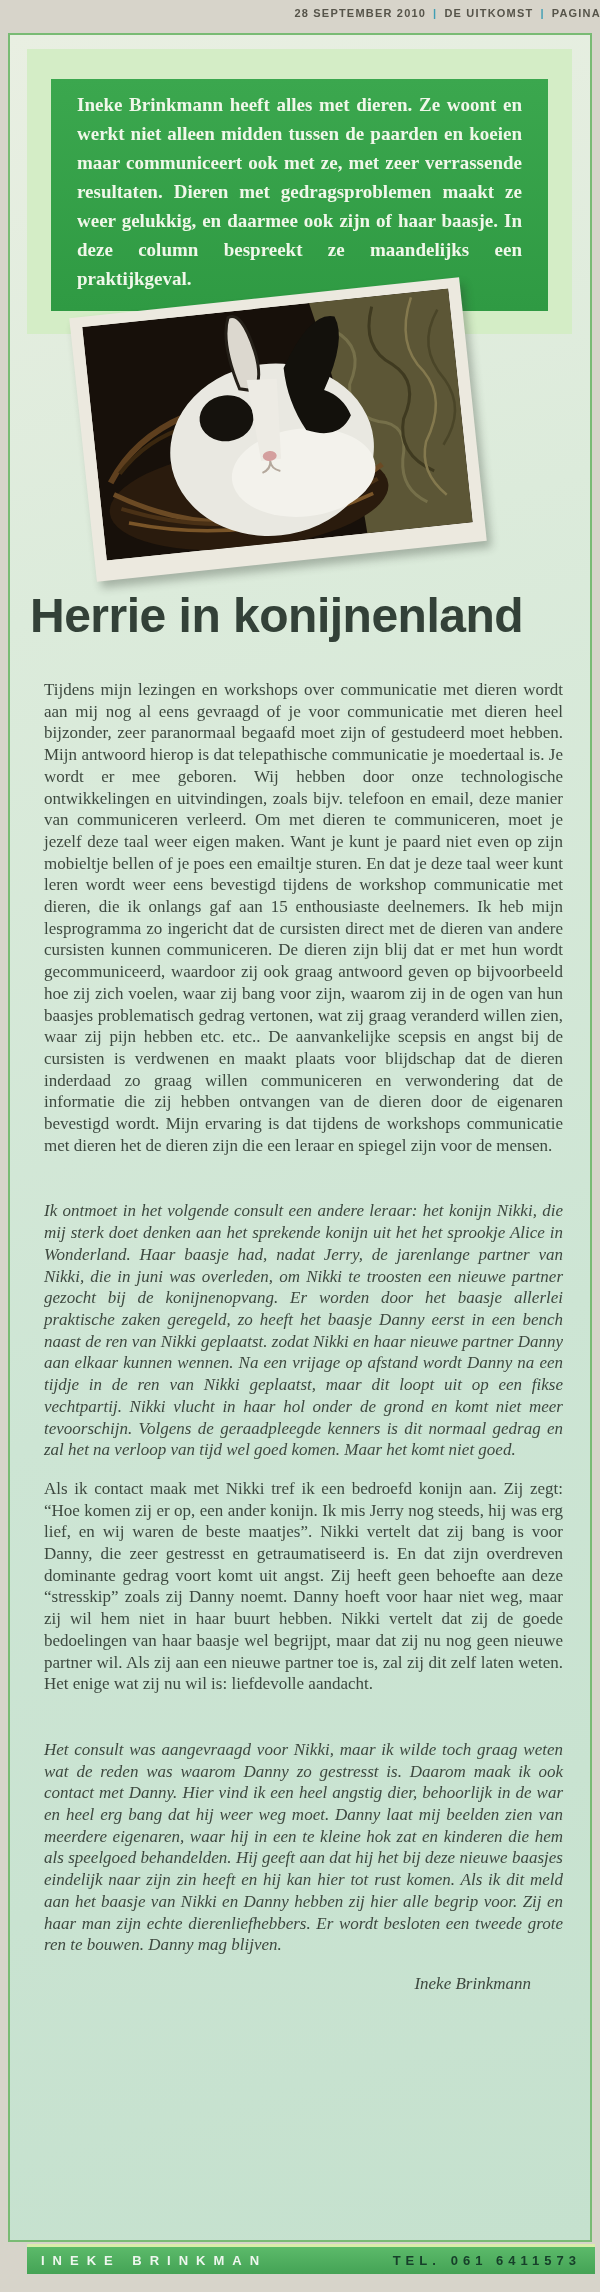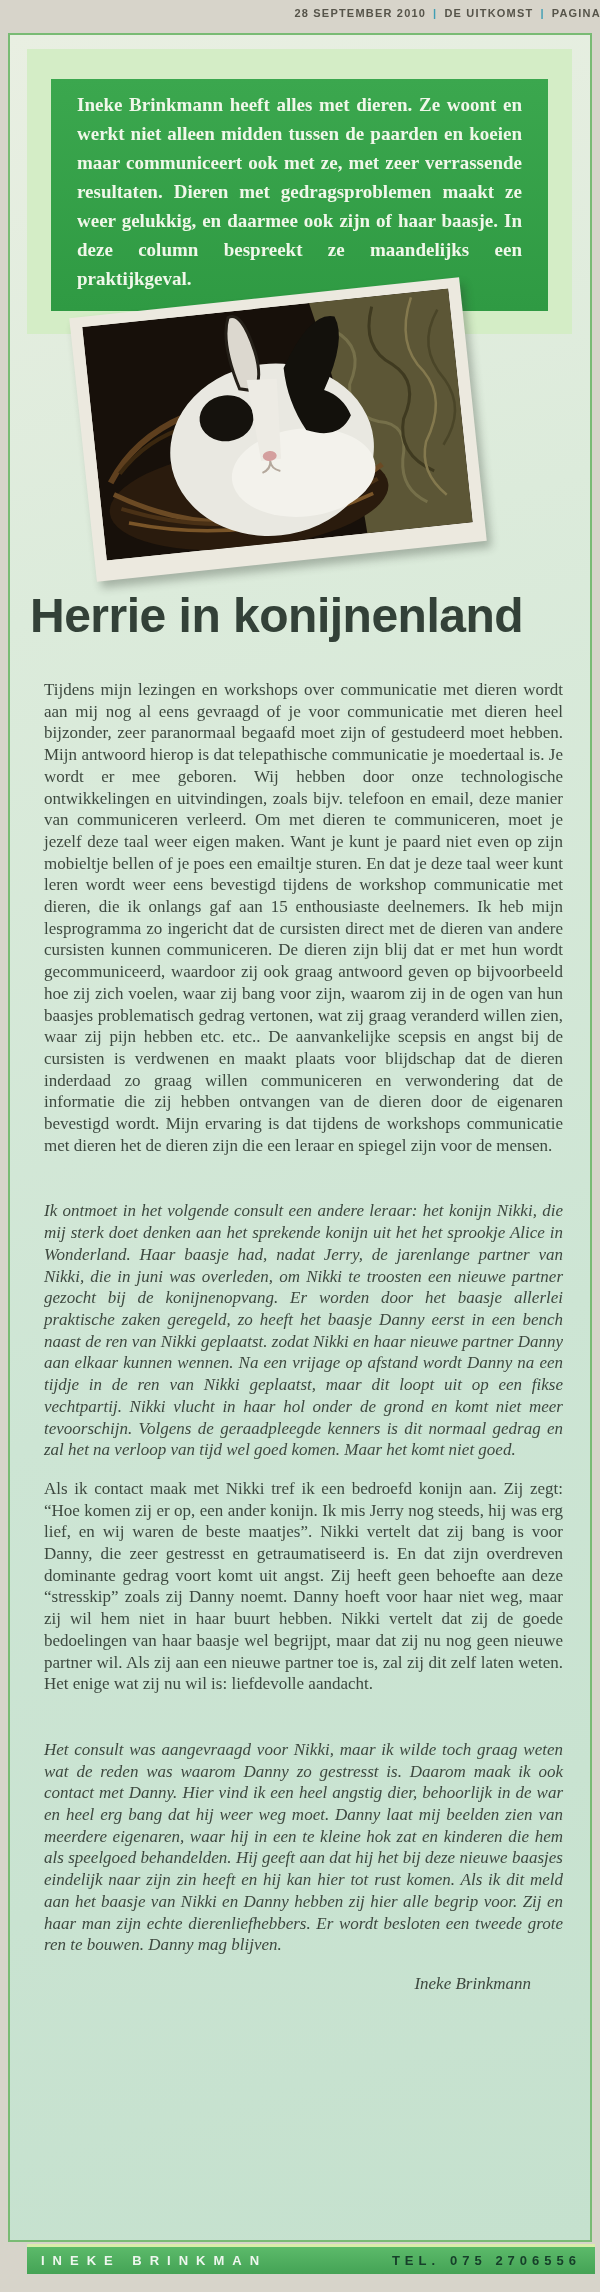--- a/index.html
+++ b/index.html
@@ -133,16 +133,16 @@
       <p class="gap-before">Ik ontmoet in het volgende consult een andere leraar: het konijn Nikki, die mij sterk doet denken aan het sprekende konijn uit het het sprookje Alice in Wonderland. Haar baasje had, nadat Jerry, de jarenlange partner van Nikki, die in juni was overleden, om Nikki te troosten een nieuwe partner gezocht bij de konijnenopvang. Er worden door het baasje allerlei praktische zaken geregeld, zo heeft het baasje Danny eerst in een bench naast de ren van Nikki geplaatst. zodat Nikki en haar nieuwe partner Danny aan elkaar kunnen wennen. Na een vrijage op afstand wordt Danny na een tijdje in de ren van Nikki geplaatst, maar dit loopt uit op een fikse vechtpartij. Nikki vlucht in haar hol onder de grond en komt niet meer tevoorschijn. Volgens de geraadpleegde kenners is dit normaal gedrag en zal het na verloop van tijd wel goed komen. Maar het komt niet goed.</p>
       <p>Als ik contact maak met Nikki tref ik een bedroefd konijn aan. Zij zegt: “Hoe komen zij er op, een ander konijn. Ik mis Jerry nog steeds, hij was erg lief, en wij waren de beste maatjes”. Nikki vertelt dat zij bang is voor Danny, die zeer gestresst en getraumatiseerd is. En dat zijn overdreven dominante gedrag voort komt uit angst. Zij heeft geen behoefte aan deze “stresskip” zoals zij Danny noemt. Danny hoeft voor haar niet weg, maar zij wil hem niet in haar buurt hebben. Nikki vertelt dat zij de goede bedoelingen van haar baasje wel begrijpt, maar dat zij nu nog geen nieuwe partner wil. Als zij aan een nieuwe partner toe is, zal zij dit zelf laten weten. Het enige wat zij nu wil is: liefdevolle aandacht.</p>
       <p class="gap-before">Het consult was aangevraagd voor Nikki, maar ik wilde toch graag weten wat de reden was waarom Danny zo gestresst is. Daarom maak ik ook contact met Danny. Hier vind ik een heel angstig dier, behoorlijk in de war en heel erg bang dat hij weer weg moet. Danny laat mij beelden zien van meerdere eigenaren, waar hij in een te kleine hok zat en kinderen die hem als speelgoed behandelden. Hij geeft aan dat hij het bij deze nieuwe baasjes eindelijk naar zijn zin heeft en hij kan hier tot rust komen. Als ik dit meld aan het baasje van Nikki en Danny hebben zij hier alle begrip voor. Zij en haar man zijn echte dierenliefhebbers. Er wordt besloten een tweede grote ren te bouwen. Danny mag blijven.</p>
       <p class="signature">Ineke Brinkmann</p>
     </div>
 
   </div>
 
   <div class="footer-bar">
     <span class="bar-name">INEKE BRINKMAN</span>
-    <span class="bar-tel"><span>TEL.</span><span>075 2706556</span></span>
+    <span class="bar-tel"><span>TEL.</span><span>061 6411573</span></span>
   </div>
 
 </div>
 
 </body></html>

